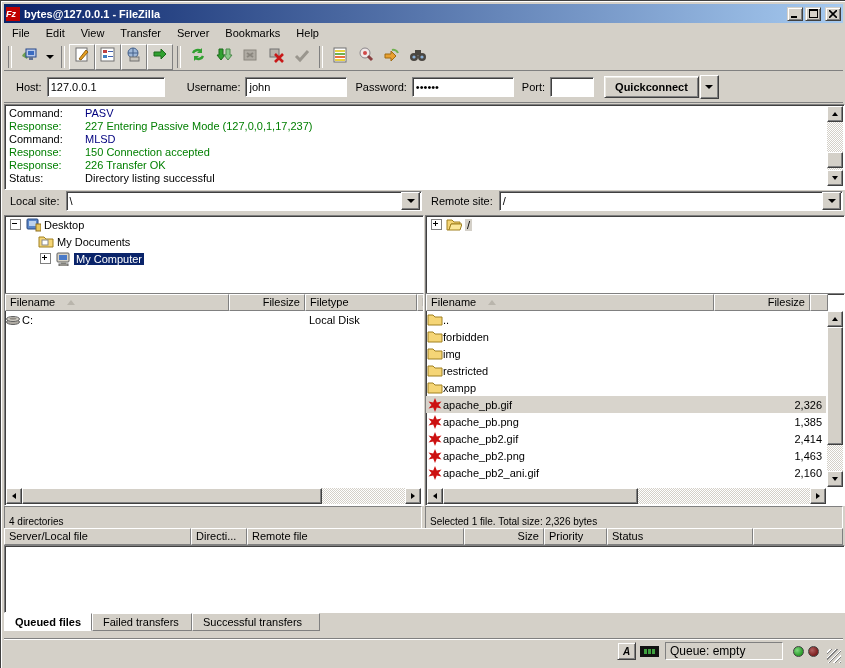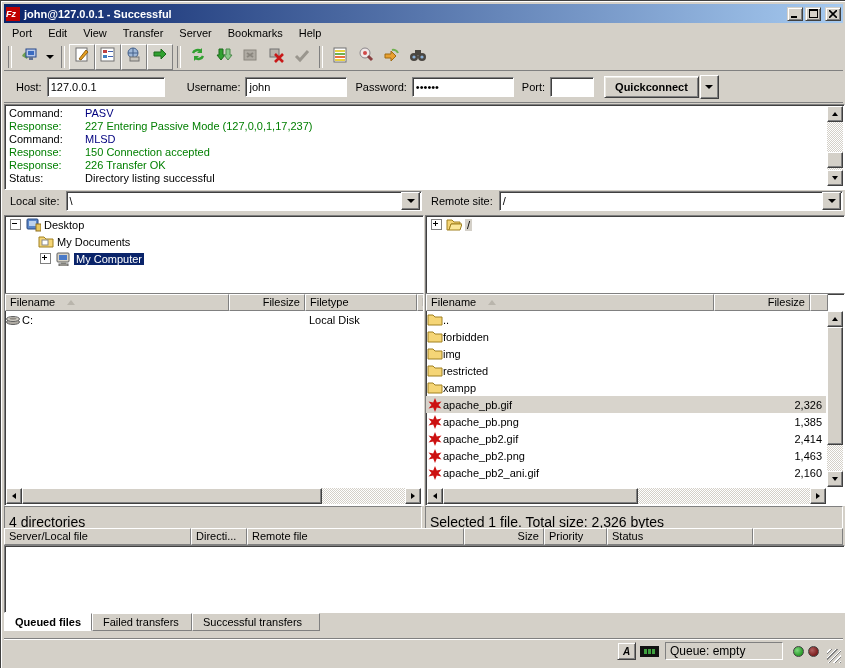--- a/index.html
+++ b/index.html
@@ -75,42 +75,42 @@
   .hcell{height:17px;line-height:15px;background:#D4D0C8;border:1px solid;border-color:#fff #808080 #808080 #fff;
          font-size:11px;padding:0 4px;box-sizing:border-box;flex:none;display:flex;align-items:center;overflow:hidden;}
   .hcell.rt{justify-content:flex-end;}
   .sortarr{width:0;height:0;border-left:4px solid transparent;border-right:4px solid transparent;
            border-bottom:5px solid #B9B5AC;margin-left:12px;}
   .frow{display:flex;align-items:center;height:17px;font-size:11px;white-space:nowrap;}
   .frow .fic{width:17px;flex:none;display:flex;align-items:center;justify-content:center;}
   .frow.rowsel{background:#D8D4CC;}
   .fsize{text-align:right;padding-right:4px;box-sizing:border-box;flex:none;}
   .statusbar-panel{height:31px;border:1px solid;border-color:#808080 #fff #fff #808080;
-         font-size:14px;display:flex;align-items:center;padding:0 4px;box-sizing:border-box;text-align:center;}
+         font-size:10px;display:flex;align-items:center;padding:0 4px;box-sizing:border-box;text-align:center;}
   
   .tab{height:18px;font-size:11px;display:flex;align-items:center;padding:0 10px;
        border:1px solid;border-color:#fff #808080 #808080 #fff;background:#D4D0C8;box-sizing:border-box;}
   .tab.active{background:#fff;font-weight:bold;border-bottom-color:#fff;}
   
   .bstat{left:3px;top:637px;width:839px;height:25px;border-top:1px solid #808080;box-shadow:0 1px 0 #fff inset;
          display:flex;align-items:center;justify-content:flex-end;box-sizing:border-box;}
   .led{width:9px;height:9px;border-radius:50%;border:1px solid #404040;margin-left:4px;}
   .grip{width:14px;height:14px;margin:8px 2px 0 8px;align-self:flex-end;
         background:repeating-linear-gradient(135deg,transparent 0 2px,#fff 2px 3px,#808080 3px 4px);}
 </style>
 </head>
 <body>
 
 <div class="win">
 
   <div class="abs titlebar">
     <span class="applogo">
         <span>Fz</span>
       </span>
-    <span class="title-text">john@127.0.0.1 - Successful</span>
+    <span class="title-text">bytes@127.0.0.1 - FileZilla</span>
     <span style="display:flex;">
       <button class="winbtn out2">
           <svg width="8" height="8">
             <rect x="0" y="6" width="6" height="2" fill="#000"></rect>
           </svg>
         </button>
       <button class="winbtn out2">
           <svg width="9" height="9">
             <rect x="0.5" y="0.5" width="8" height="8" fill="none" stroke="#000"></rect>
             <rect x="0" y="0" width="9" height="2" fill="#000"></rect>
@@ -118,21 +118,21 @@
         </button>
       <button class="winbtn out2" style="margin-left:4px;">
           <svg width="8" height="8">
             <path d="M0 0 L8 8 M8 0 L0 8" stroke="#000" stroke-width="1.6"></path>
           </svg>
         </button>
     </span>
   </div>
 
   <div class="abs menubar">
-    <span class="menu-item">Port</span>
+    <span class="menu-item">File</span>
     <span class="menu-item">Edit</span>
     <span class="menu-item">View</span>
     <span class="menu-item">Transfer</span>
     <span class="menu-item">Server</span>
     <span class="menu-item">Bookmarks</span>
     <span class="menu-item">Help</span>
   </div>
 
   <div class="abs toolbar">
     <span class="tsep"></span>

